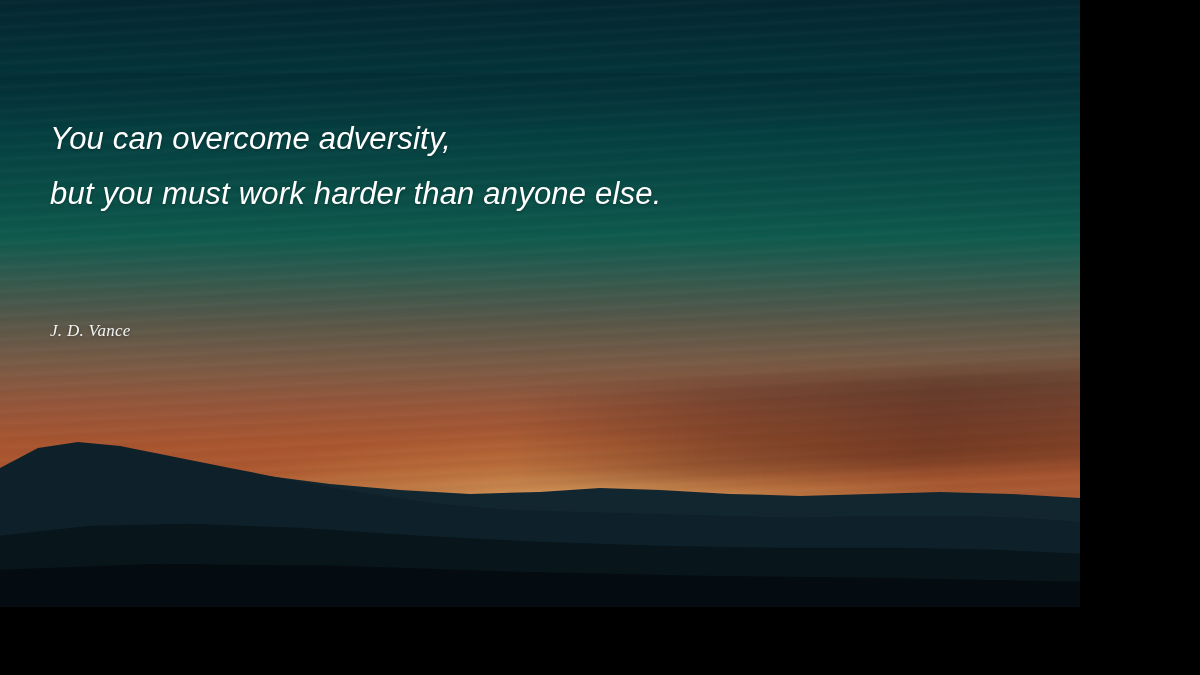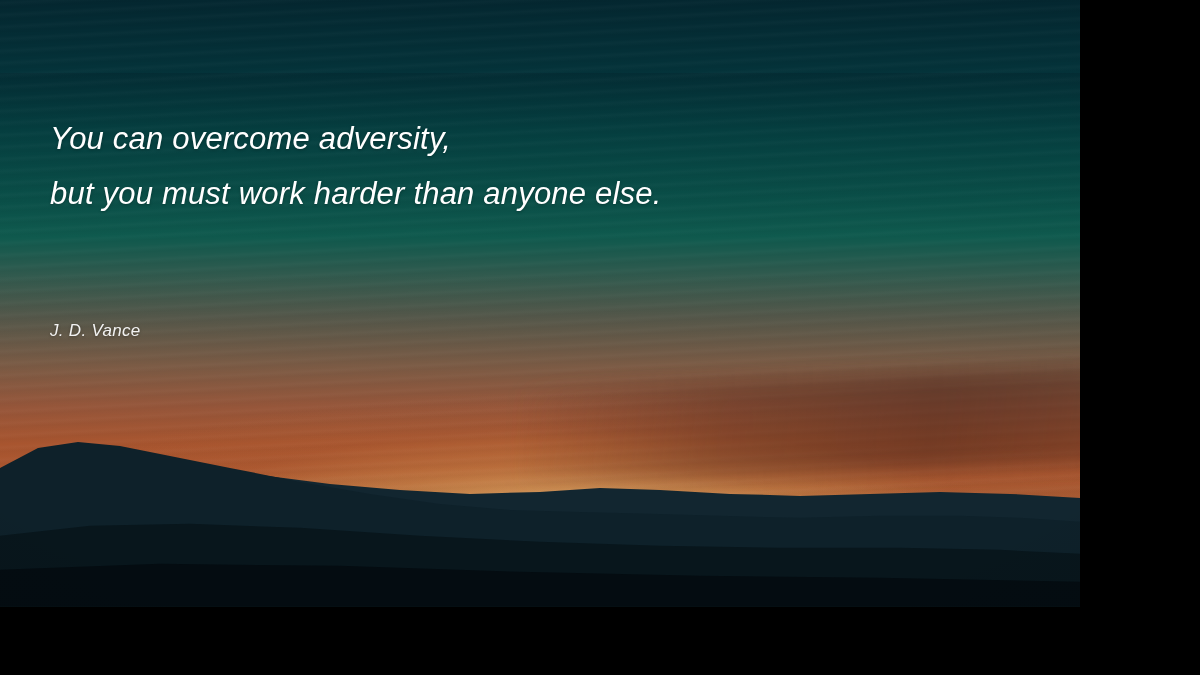--- a/index.html
+++ b/index.html
@@ -148,21 +148,21 @@
     text-shadow: 0 1px 3px rgba(0,0,0,0.28);
   }
   #quote-line-1 { top: 121px; }
   #quote-line-2 { top: 176px; }
 
   #attribution {
     position: absolute;
     left: 50px;
     top: 321px;
     color: #f2f2f2;
-    font-family: Liberation Sans, sans-serif;
+    font-family: Liberation Serif, serif;
     font-style: italic;
     font-weight: 400;
     font-size: 17px;
     letter-spacing: 0.3px;
     white-space: nowrap;
     text-shadow: 0 1px 3px rgba(0,0,0,0.30);
   }
 
   
   .letterbox {

